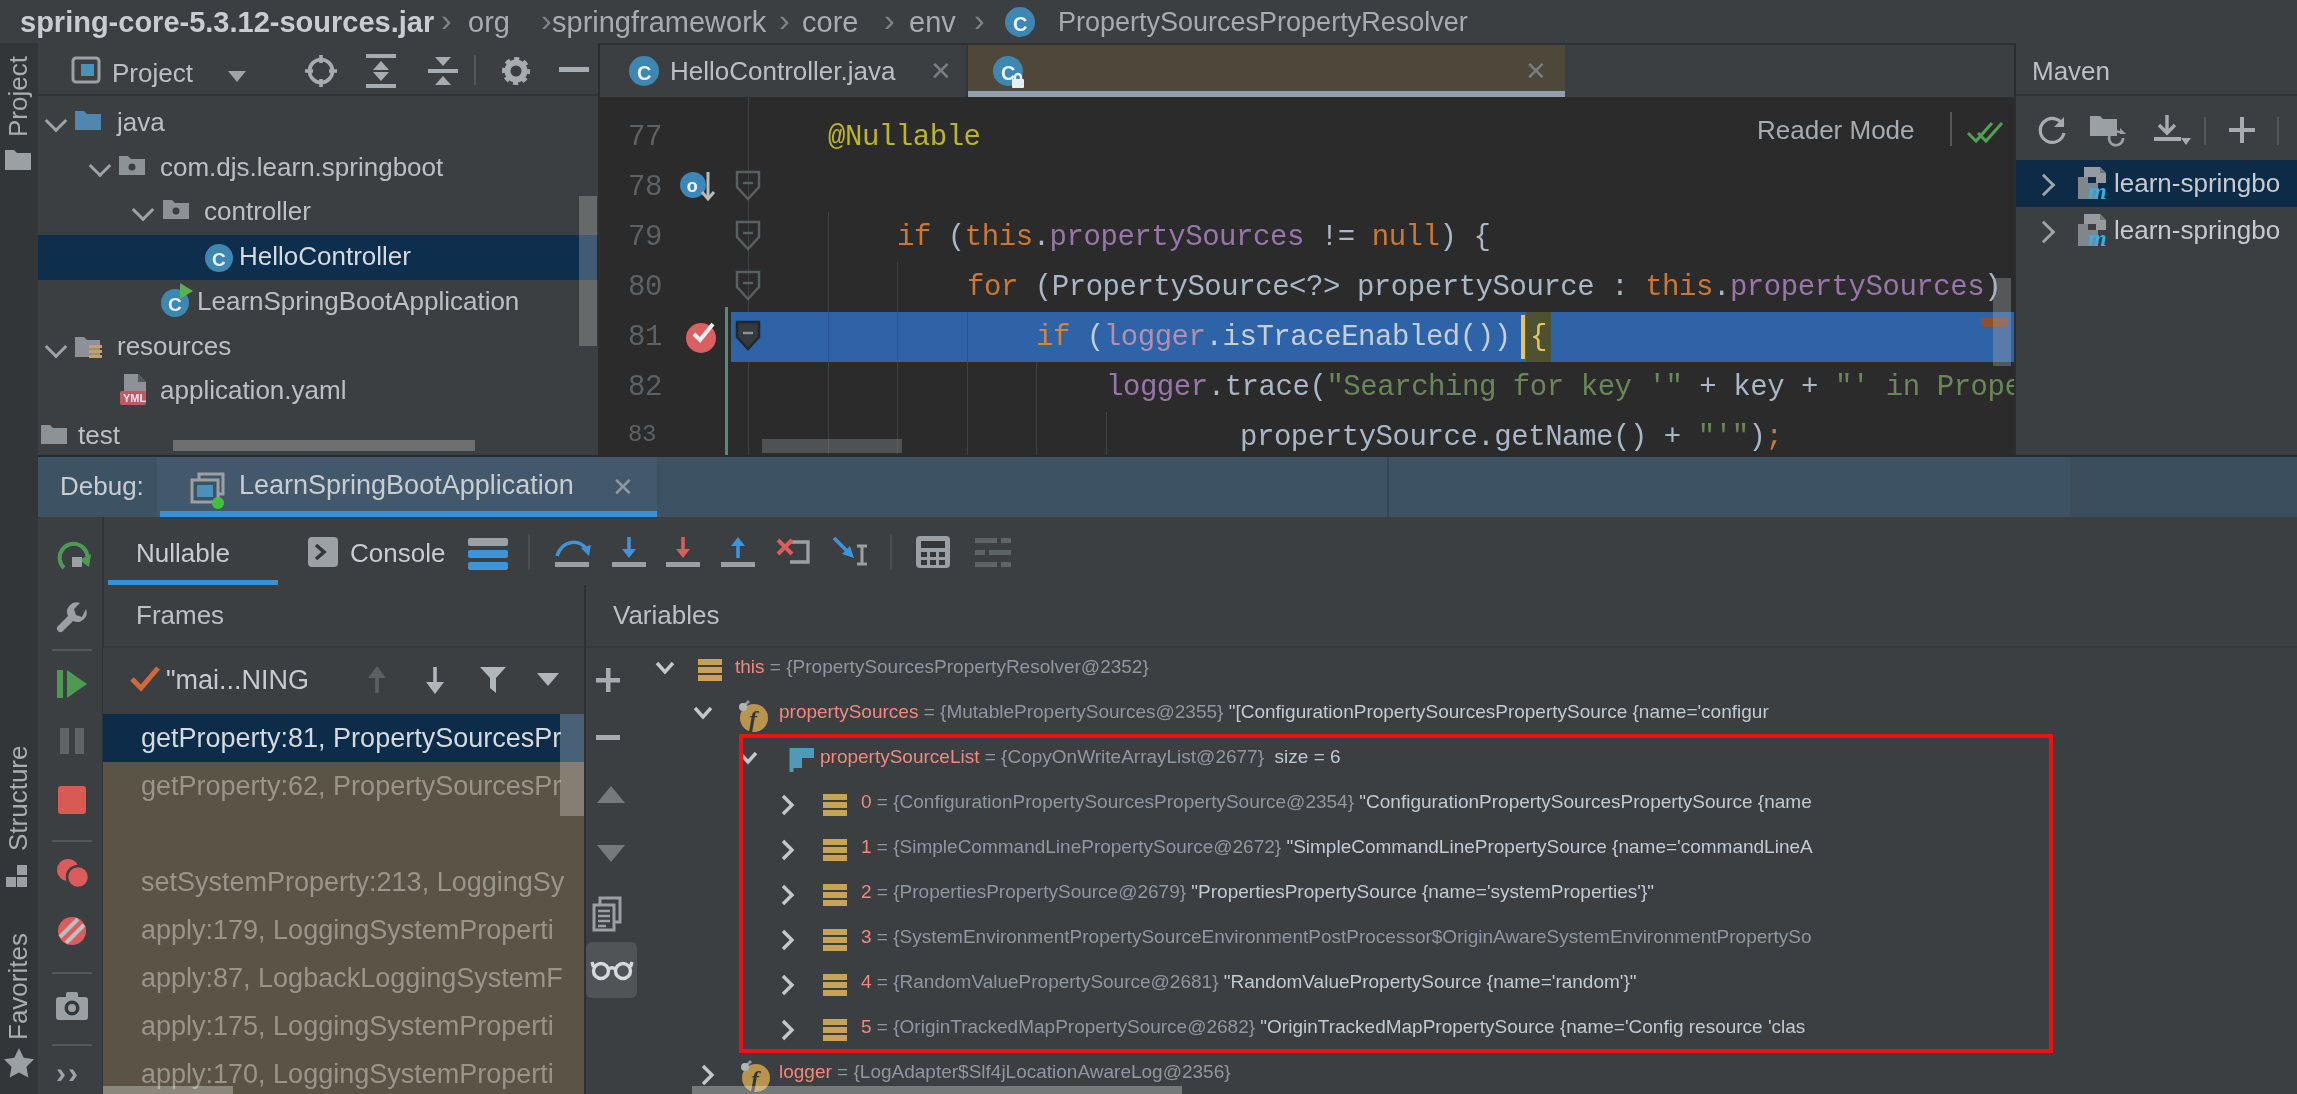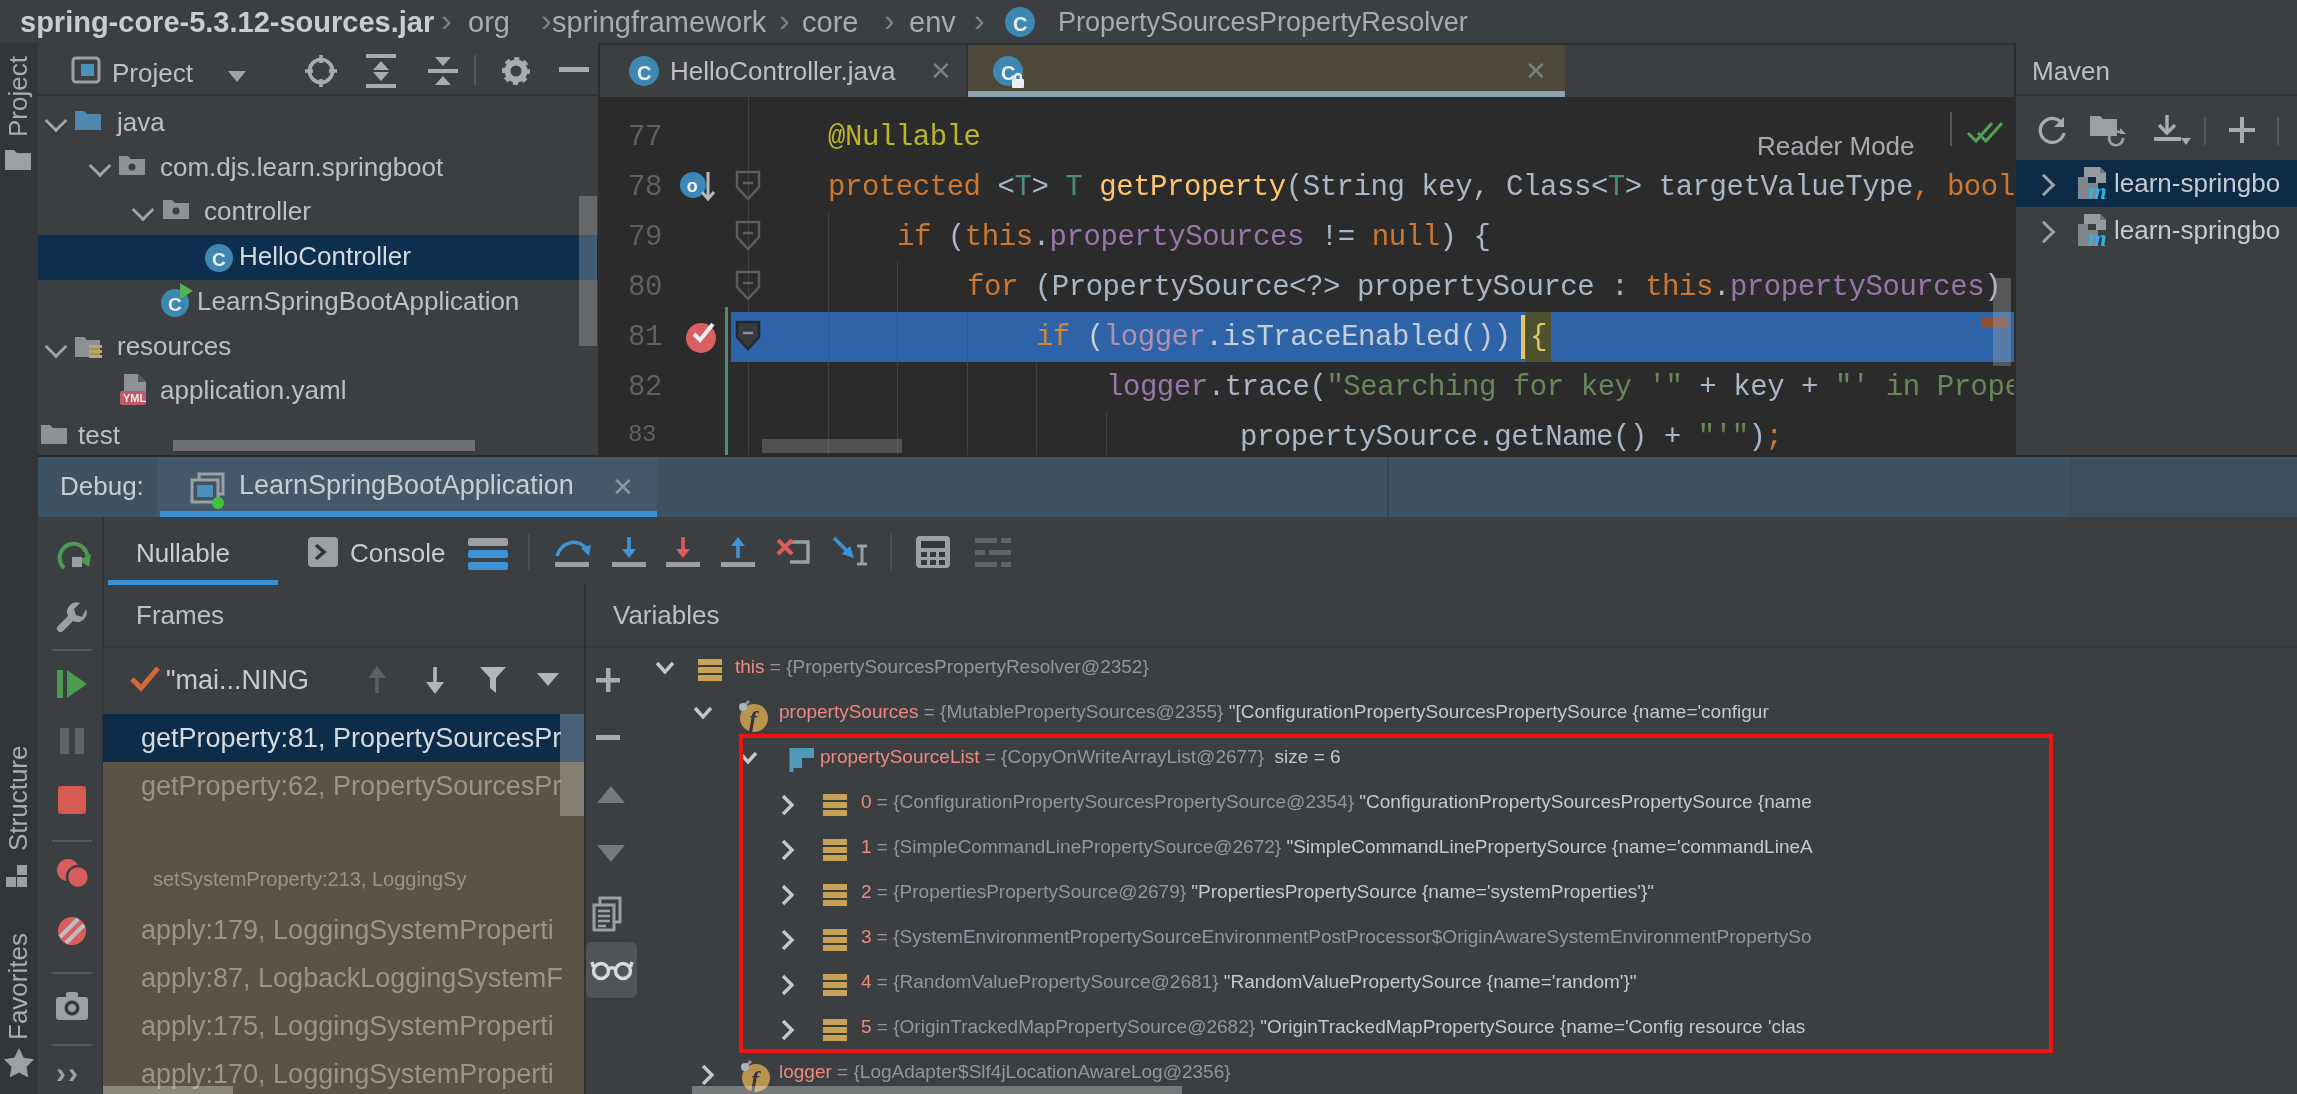--- a/index.html
+++ b/index.html
@@ -200,31 +200,30 @@
   <svg class="r" style="left:135px;top:173px;" width="26" height="32" viewBox="0 0 26 32">
       <path d="M2 2 h22 v15 l-11 12 -11-12 z" fill="none" stroke="#5a5f62" stroke-width="2.5"></path>
       <path d="M8 13 h10" stroke="#5a5f62" stroke-width="2.5"></path>
     </svg>
   <svg class="r" style="left:135px;top:223px;" width="26" height="32" viewBox="0 0 26 32">
       <path d="M2 2 h22 v15 l-11 12 -11-12 z" fill="#343a3e" stroke="#23272a" stroke-width="2.5"></path>
       <path d="M8 13 h10" stroke="#8b9196" stroke-width="2.5"></path>
     </svg>
 
   <div class="t mono" style="left:228px;top:26px;color:#bbb529;">@Nullable</div>
-  <div class="t mono" style="left:228px;top:76px;color:#a9b7c6;"><span style="color:#cc7832;">protected</span> &lt;<span style="color:#4d8c79;">T</span>&gt; <span style="color:#4d8c79;">T</span> <span style="color:#ffc66d;">getProperty</span>(String key, Class&lt;<span style="color:#4d8c79;">T</span>&gt; targetValueType<span style="color:#cc7832;">, bool</span></div>
   <div class="t mono" style="left:297px;top:126px;color:#a9b7c6;"><span style="color:#cc7832;">if</span> (<span style="color:#cc7832;">this</span>.<span style="color:#9876aa;">propertySources</span> != <span style="color:#cc7832;">null</span>) {</div>
   <div class="t mono" style="left:367px;top:176px;color:#a9b7c6;"><span style="color:#cc7832;">for</span> (PropertySource&lt;?&gt; propertySource : <span style="color:#cc7832;">this</span>.<span style="color:#9876aa;">propertySources</span>)</div>
   <div class="t mono" style="left:436px;top:226px;color:#c5ced6;"><span style="color:#d0853c;">if</span> (<span style="color:#b48ead;">logger</span>.isTraceEnabled())&nbsp;</div>
   <div class="r" style="left:921px;top:218px;width:4px;height:44px;background:#e3c566;"></div>
   <div class="r" style="left:926px;top:215px;width:25px;height:50px;background:#4f5230;"></div>
   <div class="t mono" style="left:930px;top:226px;color:#e3c566;">{</div>
   <div class="t mono" style="left:506px;top:276px;color:#a9b7c6;"><span style="color:#9876aa;">logger</span>.trace(<span style="color:#6a8759;">"Searching for key '"</span> + key + <span style="color:#6a8759;">"' in Prope</span></div>
   <div class="t mono" style="left:640px;top:326px;color:#a9b7c6;">propertySource.getName() + <span style="color:#6a8759;">"'"</span>)<span style="color:#cc7832;">;</span></div>
 
-  <div class="t" style="left:1157px;top:36px;color:#a7acb1;">Reader Mode</div>
+  <div class="t" style="left:1157px;top:20px;color:#a7acb1;">Reader Mode</div>
   <div class="r" style="left:1350px;top:15px;width:2px;height:34px;background:#55585a;"></div>
   <svg class="r" style="left:1366px;top:22px;" width="36" height="28" viewBox="0 0 36 28">
       <g fill="none" stroke="#51a155" stroke-width="3">
         <path d="M2 14 l8 8 L26 4"></path>
         <path d="M12 14 l8 8 L36 4"></path>
       </g>
     </svg>
   <div class="r" style="left:1381px;top:221px;width:27px;height:9px;background:#8f4f33;"></div>
   <div class="r" style="left:1393px;top:181px;width:18px;height:88px;background:rgba(164,170,175,0.35);"></div>
   <div class="r" style="left:162px;top:342px;width:140px;height:14px;background:rgba(164,170,175,0.3);"></div>
@@ -430,21 +429,21 @@
       <path d="M13 28 l-9 -12 h18 z" fill="#b0b6ba"></path>
     </svg>
   <svg class="r" style="left:376px;top:18px;" width="28" height="28" viewBox="0 0 28 28">
       <path d="M1 1 h26 l-10 11 v15 l-6 -5 v-10 z" fill="#b0b6ba"></path>
     </svg>
   <div class="r" style="left:434px;top:25px;width:0;height:0;border-left:11px solid transparent;border-right:11px solid transparent;border-top:13px solid #b0b6ba;"></div>
   <div class="r" style="left:0;top:66px;width:481px;height:48px;background:#0d2c49;"></div>
   <div class="t" style="left:38px;top:77px;font-size:27px;color:#d5dade;">getProperty:81, PropertySourcesPr</div>
   <div class="r" style="left:0;top:114px;width:481px;height:332px;background:#5b5345;"></div>
   <div class="t" style="left:38px;top:125px;font-size:27px;color:#9a9489;">getProperty:62, PropertySourcesPr</div>
-  <div class="t" style="left:38px;top:221px;font-size:20px;color:#9a9489;margin-left:12px;">setSystemProperty:213, LoggingSy</div>
+  <div class="t" style="left:38px;top:221px;font-size:27px;color:#9a9489;">setSystemProperty:213, LoggingSy</div>
   <div class="t" style="left:38px;top:269px;font-size:27px;color:#9a9489;">apply:179, LoggingSystemProperti</div>
   <div class="t" style="left:38px;top:317px;font-size:27px;color:#9a9489;">apply:87, LogbackLoggingSystemF</div>
   <div class="t" style="left:38px;top:365px;font-size:27px;color:#9a9489;">apply:175, LoggingSystemProperti</div>
   <div class="t" style="left:38px;top:413px;font-size:27px;color:#9a9489;">apply:170, LoggingSystemProperti</div>
   <div class="r" style="left:457px;top:66px;width:24px;height:102px;background:rgba(255,255,255,0.25);"></div>
   <div class="r" style="left:0;top:438px;width:130px;height:8px;background:rgba(255,255,255,0.3);"></div>
 </div>
 
 <svg class="r" style="left:594px;top:666px;" width="28" height="28" viewBox="0 0 28 28">
     <g fill="#a6acb0">

